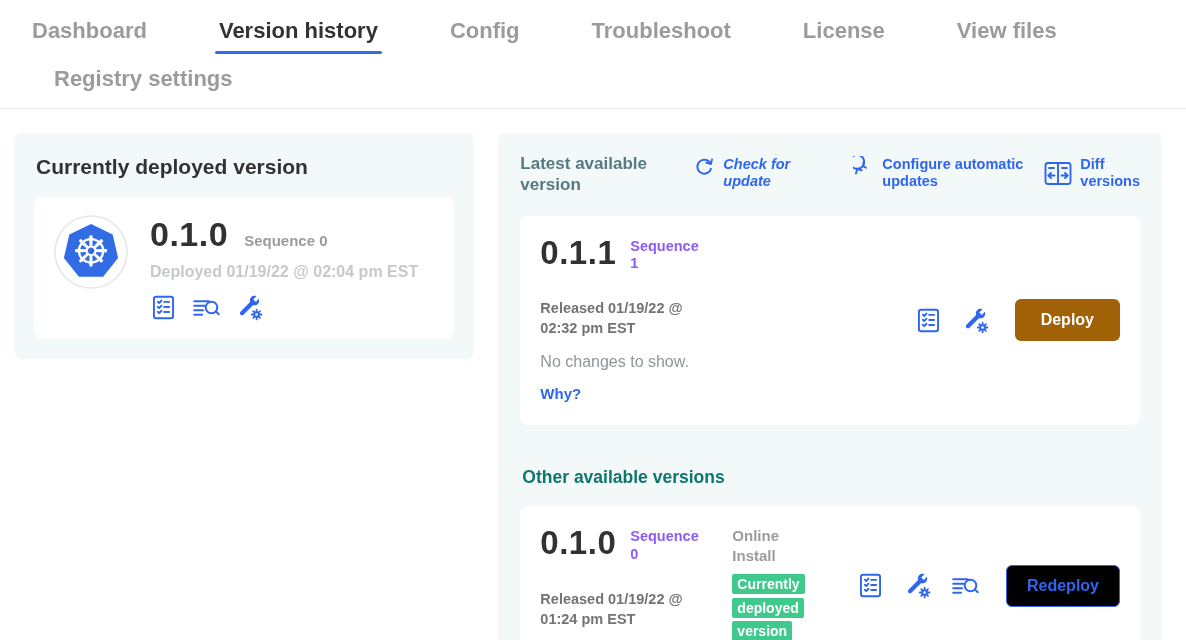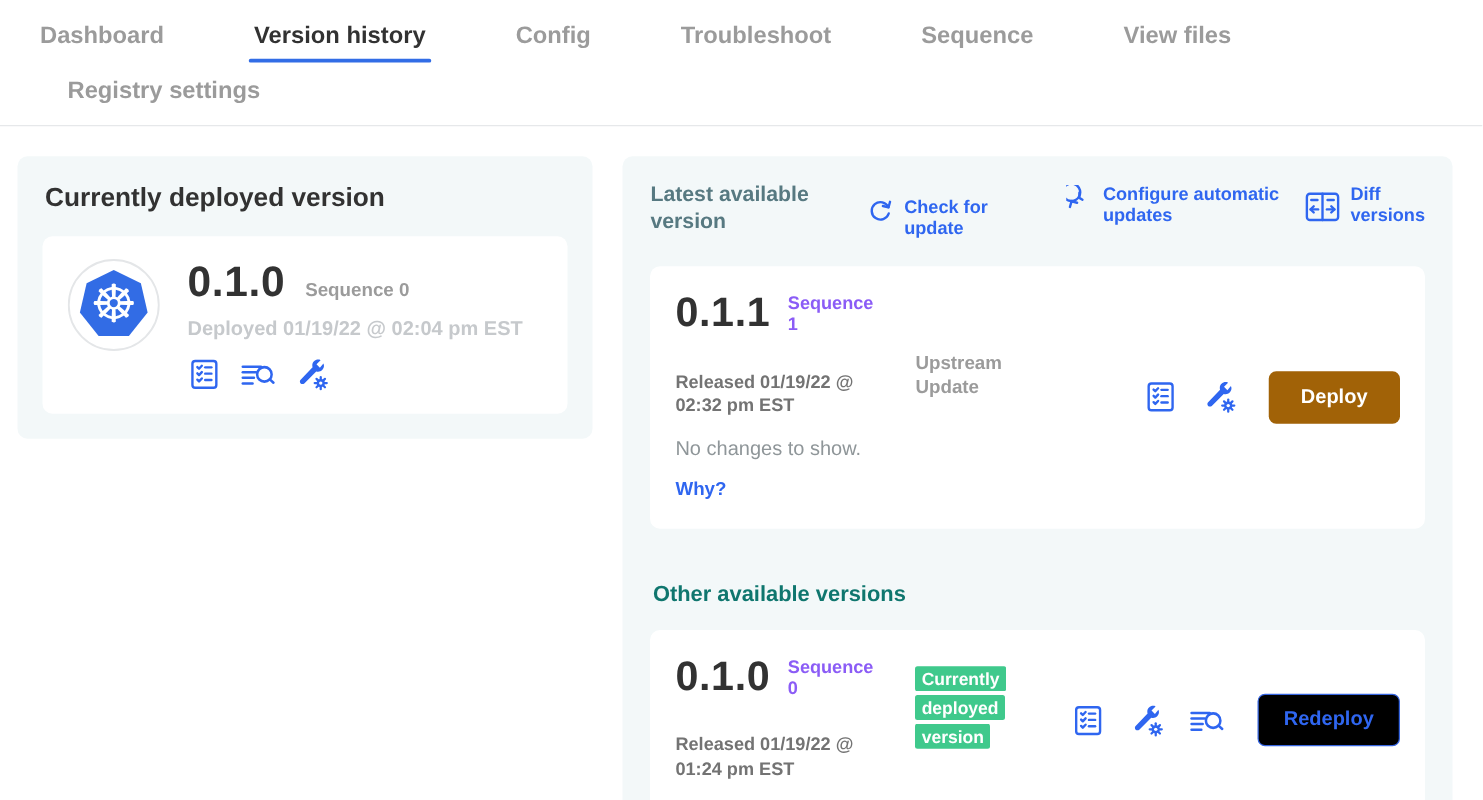--- a/index.html
+++ b/index.html
@@ -8,21 +8,21 @@
     width:1186px; height:640px;
     font-family:"Liberation Sans", sans-serif;
     background:#ffffff; color:#323232;
     overflow:hidden;
   }
 
   
   .nav { background:#fff; border-bottom:1px solid #e6e8ea; padding-top:14px; }
   .nav-row1 { display:flex; align-items:flex-end; padding-left:30px; }
   .nav-tab {
-    font-size:19px; font-weight:600; color:#9b9b9b;
+    font-size:22px; font-weight:600; color:#9b9b9b;
     padding:4px 2px 16px; margin-right:68px;
     position:relative; cursor:pointer; white-space:nowrap;text-align:center;
   }
   .nav-tab.active { color:#323232; }
   .nav-tab.active::after {
     content:""; position:absolute; left:-2px; right:-2px; bottom:6px;
     height:3px; background:#326de6; border-radius:2px;
   }
   .nav-row2 { display:flex; padding:2px 0 16px 52px; }
   .nav-row2 .nav-tab { padding-bottom:0; }
@@ -47,21 +47,21 @@
   .deployed-date { margin-top:12px; font-size:16px; font-weight:600; color:#c6c9cc; }
   .icon-row { display:flex; align-items:center; gap:15px; margin-top:13px; }
   .act-icon { cursor:pointer; display:inline-flex; }
 
   
   .right-header { display:flex; align-items:flex-start; margin:0 0 20px 0;justify-content:space-between; }
   .right-title { width:148px; font-size:17px; font-weight:700; color:#577981; line-height:1.25; flex:none; }
   .hdr-link { display:flex; gap:8px; color:#2f66f0; font-weight:700; font-size:14.5px; line-height:1.2; cursor:pointer; }
   .hdr-link .lbl-wrap-76 { width:80px; }
   .hdr-link .lbl-wrap-160 { width:162px; }
-  .link-check { margin-left:26px; margin-top:13px; }
+  .link-check { margin-left:26px; margin-top:3px;font-style:italic; }
   .link-auto { margin-left:50px; margin-top:3px; }
   .link-diff { margin-left:auto; align-items:center; margin-top:3px; }
 
   
   .version-card {
     background:#fff; border-radius:8px; padding:20px 20px 22px;
     position:relative;
   }
   .vc-cols { display:flex; }
   .vc-colA { width:192px; flex:none; }
@@ -104,21 +104,21 @@
 </style>
 </head>
 <body>
 
 <div class="nav">
   <div class="nav-row1">
     <div class="nav-tab">Dashboard</div>
     <div class="nav-tab active">Version history</div>
     <div class="nav-tab">Config</div>
     <div class="nav-tab">Troubleshoot</div>
-    <div class="nav-tab">Sequence</div>
+    <div class="nav-tab">License</div>
     <div class="nav-tab">View files</div>
   </div>
   <div class="nav-row2">
     <div class="nav-tab">Registry settings</div>
   </div>
 </div>
 
 <div class="main">
 
   <div class="panel left-panel">
@@ -224,23 +224,20 @@
       <div class="vc-cols">
         <div class="vc-colA">
           <div class="vc-version-row">
             <span class="vc-big">0.1.1</span>
             <span class="vc-seq">Sequence 1</span>
           </div>
           <div class="released">Released 01/19/22 @ 02:32 pm EST</div>
           <div class="no-changes">No changes to show.</div>
           <span class="why-link">Why?</span>
         </div>
-        <div class="vc-colB pad-top-source">
-          <div class="source-label">Upstream Update</div>
-        </div>
       </div>
       <div class="right-actions">
         <span class="act-icon">
           <svg class="blue-ic" width="27" height="27" viewBox="0 0 24 24" fill="none" stroke="#2f66f0" stroke-width="1.7" stroke-linecap="round" stroke-linejoin="round">
             <rect x="3.5" y="2.5" width="17" height="19" rx="2"></rect>
             <polyline points="7,6.8 8.2,8 10.2,5.9"></polyline>
               <line x1="12.6" y1="7" x2="17" y2="7"></line>
             <polyline points="7,11.3 8.2,12.5 10.2,10.4"></polyline>
               <line x1="12.6" y1="11.5" x2="17" y2="11.5"></line>
             <polyline points="7,15.8 8.2,17 10.2,14.9"></polyline>
@@ -269,20 +266,21 @@
     <div class="version-card">
       <div class="vc-cols">
         <div class="vc-colA">
           <div class="vc-version-row">
             <span class="vc-big">0.1.0</span>
             <span class="vc-seq">Sequence 0</span>
           </div>
           <div class="released">Released 01/19/22 @ 01:24 pm EST</div>
         </div>
         <div class="vc-colB">
+          <div class="source-label">Online Install</div>
           <div class="badge-wrap">
             <span class="deployed-badge">Currently deployed version</span>
           </div>
         </div>
       </div>
       <div class="right-actions">
         <span class="act-icon">
           <svg class="blue-ic" width="27" height="27" viewBox="0 0 24 24" fill="none" stroke="#2f66f0" stroke-width="1.7" stroke-linecap="round" stroke-linejoin="round">
             <rect x="3.5" y="2.5" width="17" height="19" rx="2"></rect>
             <polyline points="7,6.8 8.2,8 10.2,5.9"></polyline>

